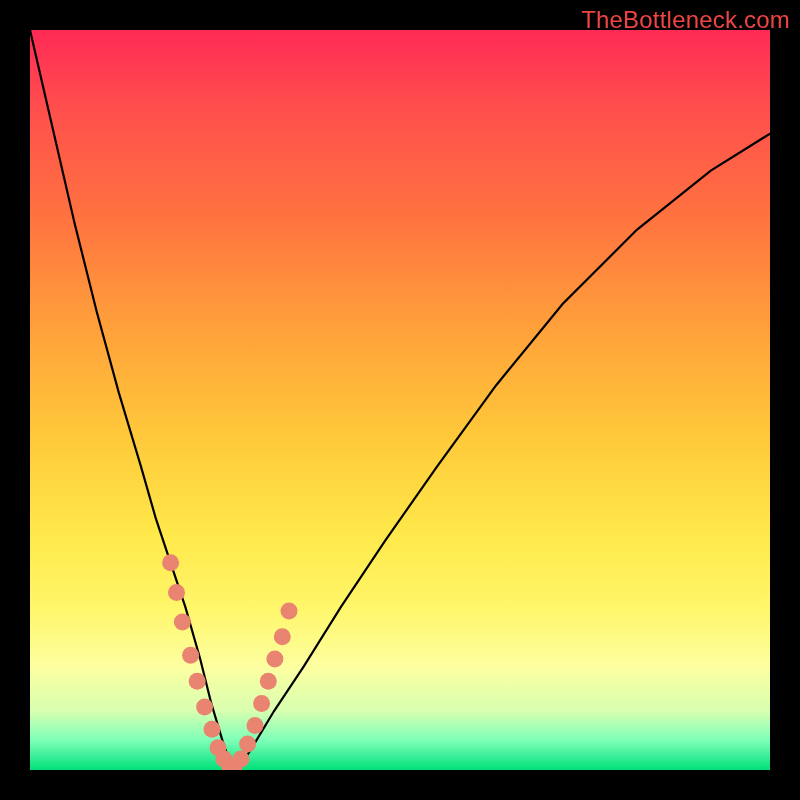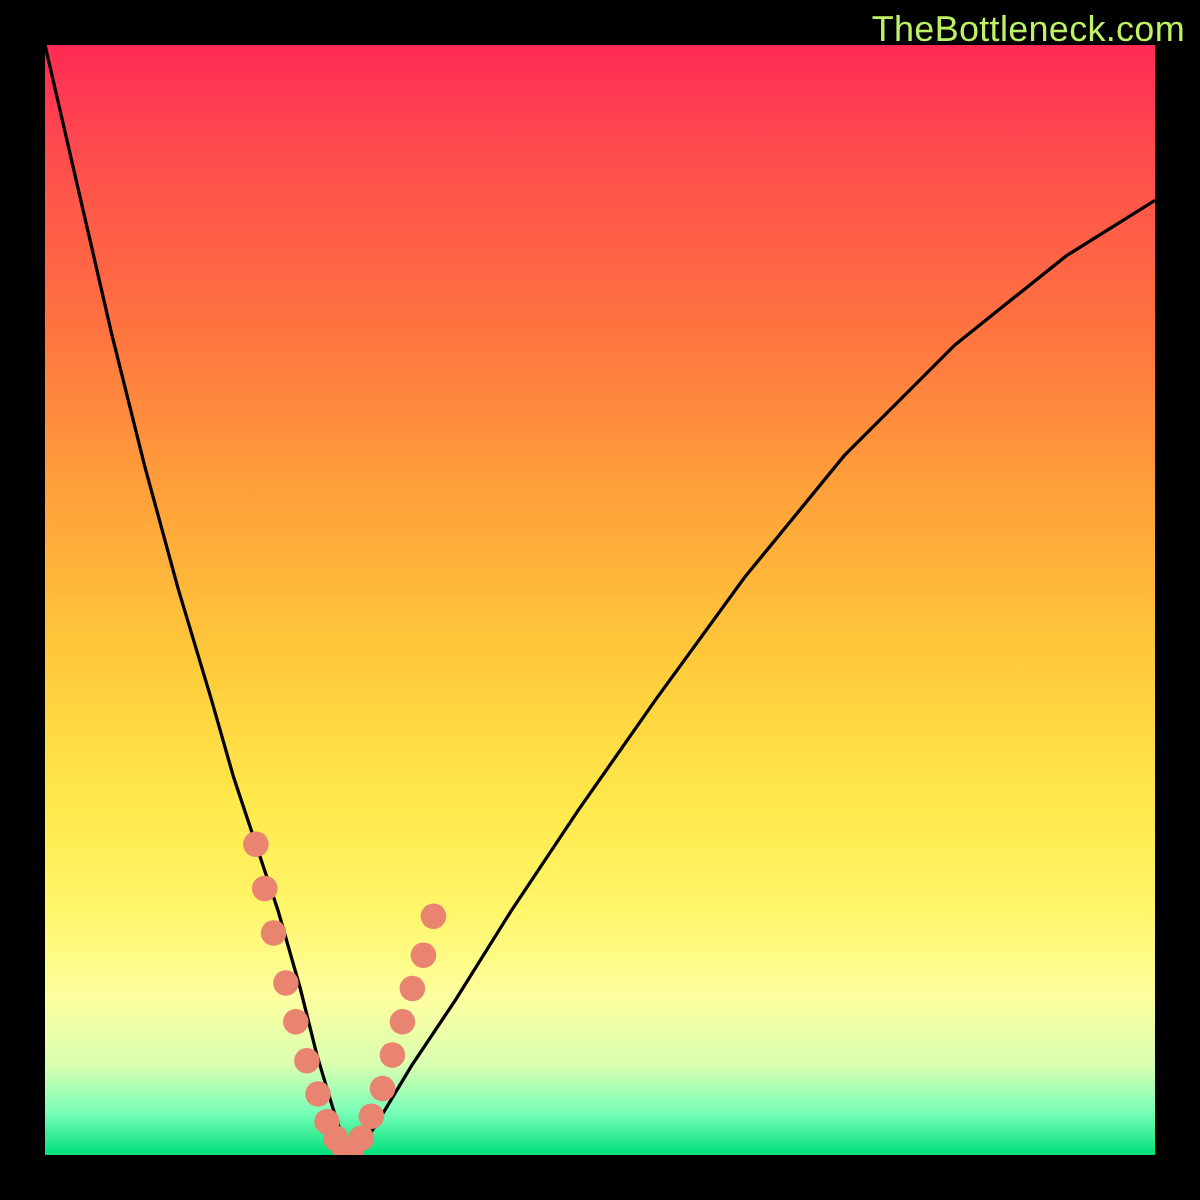--- a/index.html
+++ b/index.html
@@ -37,21 +37,21 @@
       #7dffb8 96%,
       #00e07a 100%
     );
   }
   .watermark {
     position: absolute;
     top: 6px;
     right: 10px;
     font-size: 24px;
     font-weight: 500;
-    color: #bef264;
+    color: #ef4444;
     letter-spacing: 0.2px;
     user-select: none;
   }
   svg.curve {
     position: absolute;
     left: 0; top: 0;
     width: 740px;
     height: 740px;
   }
 </style>

